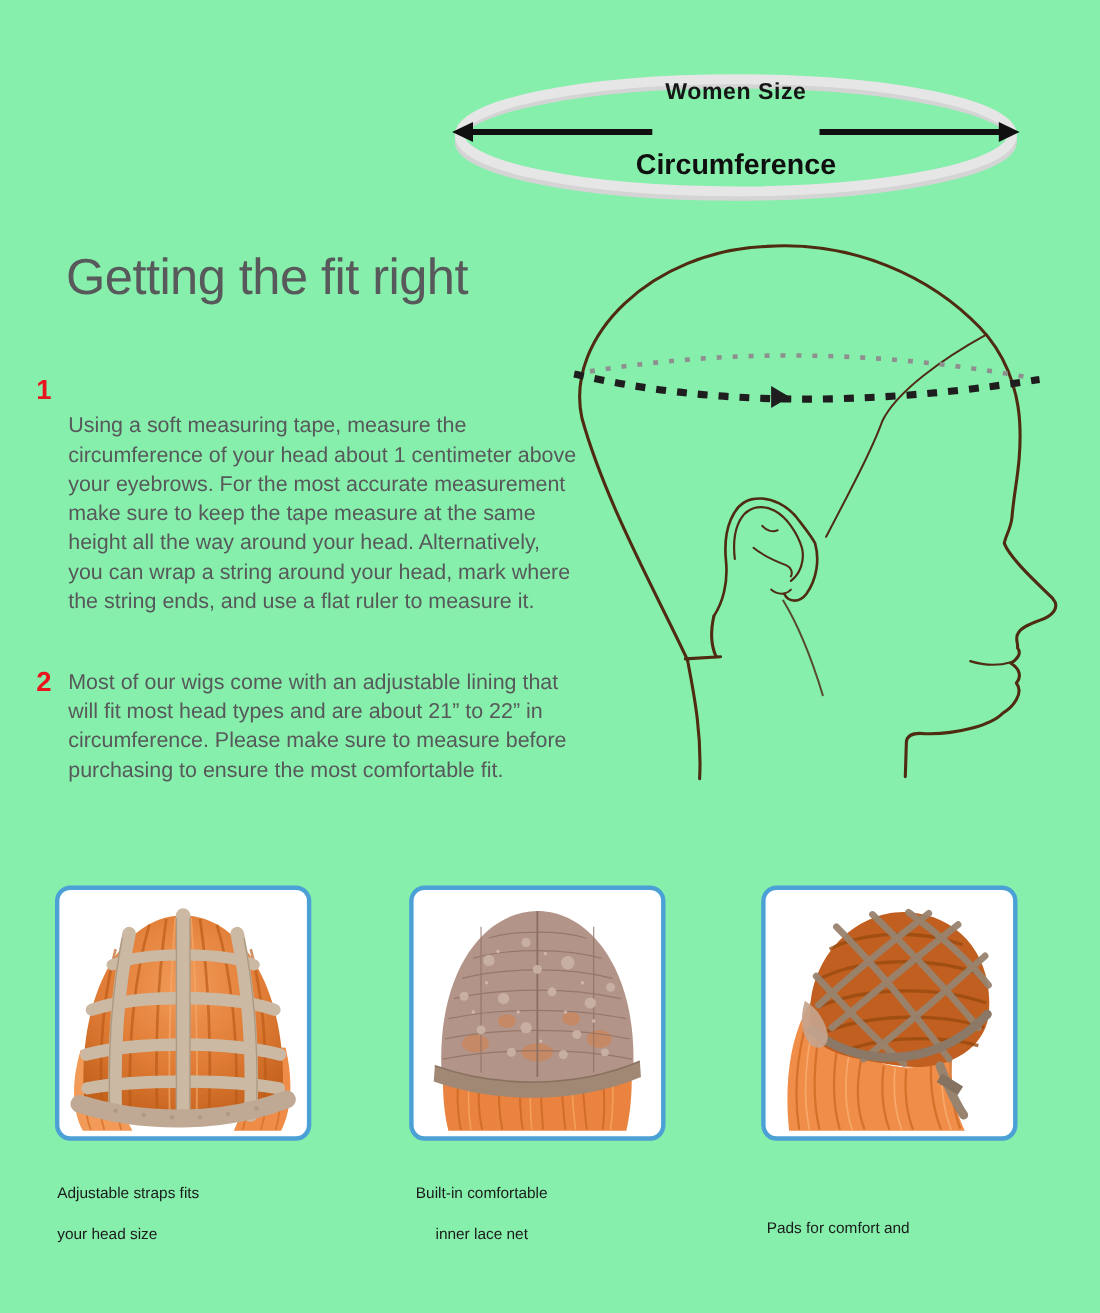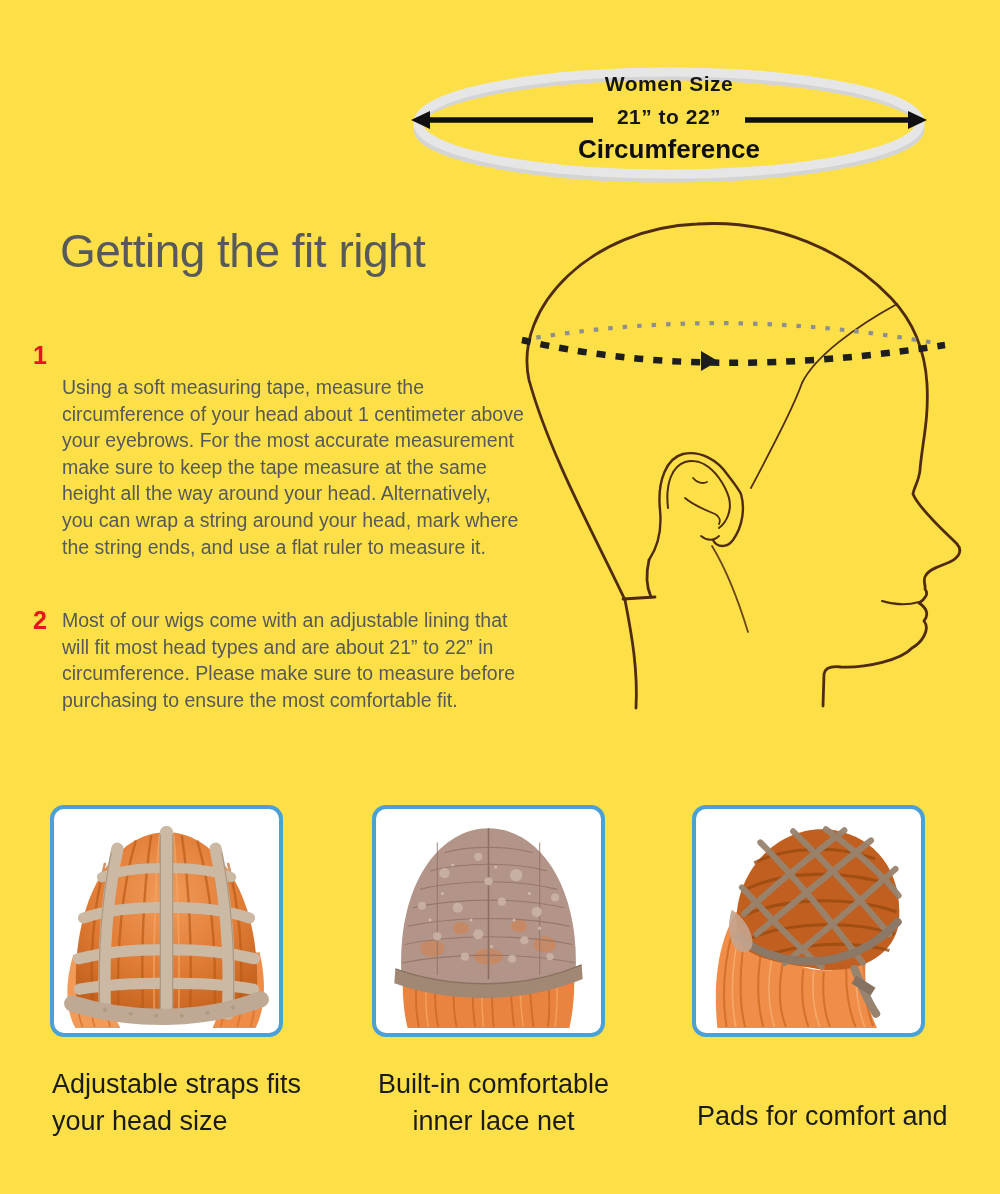--- a/index.html
+++ b/index.html
@@ -1,17 +1,17 @@
 <!DOCTYPE html>
 <html><head>
 <meta charset="utf-8">
 <style>
   html,body{margin:0;padding:0;background:#ffffff;}
   .page{
-    position:relative;width:1000px;height:1194px;background:#fde047;overflow:hidden;
+    position:relative;width:1000px;height:1194px;background:#86efac;overflow:hidden;
     font-family:"Liberation Sans", sans-serif;
   }
   .abs{position:absolute;}
 
   
   .ring-text{position:absolute;left:403px;width:532px;text-align:center;color:#161616;}
   .ring-line1{top:72px;font-size:21px;font-weight:700;letter-spacing:.5px;}
   .ring-line2{top:105px;font-size:21px;font-weight:700;letter-spacing:.5px;}
   .ring-line3{top:134px;font-size:26px;font-weight:700;color:#0f0f0f;}
 
@@ -25,21 +25,21 @@
   .step2-text{left:62px;top:607px;}
 
   
   .card{
     position:absolute;top:805px;width:233px;height:232px;box-sizing:border-box;
     border:4px solid #4ba0d6;border-radius:14px;background:#ffffff;padding:5px;
   }
   .card svg{display:block;width:100%;height:100%;}
   .card1{left:50px;} .card2{left:372px;} .card3{left:692px;}
 
-  .caption{position:absolute;top:1066px;font-size:27px;line-height:37px;color:#1b1b1b;}
+  .caption{position:absolute;top:1066px;font-size:14px;line-height:37px;color:#1b1b1b;}
   .caption1{left:52px;} .caption2{left:378px;text-align:center;} .caption3{left:697px;margin-top:32px;}
 
   svg{overflow:visible;}
 </style>
 </head>
 <body>
 
 <div class="page">
 
   <svg class="abs" style="left:403px;top:56px;" width="532" height="132" viewBox="0 0 532 132">
@@ -48,21 +48,20 @@
     <g stroke="#101010" stroke-width="5.5" fill="#101010">
       <line x1="24" y1="64" x2="190" y2="64"></line>
       <polygon points="8,64 27,55 27,73" stroke="none"></polygon>
     </g>
     <g stroke="#101010" stroke-width="5.5" fill="#101010">
       <line x1="342" y1="64" x2="508" y2="64"></line>
       <polygon points="524,64 505,55 505,73" stroke="none"></polygon>
     </g>
   </svg>
   <div class="ring-text ring-line1">Women Size</div>
-  <div class="ring-text ring-line2">21” to 22”</div>
   <div class="ring-text ring-line3">Circumference</div>
 
   <div class="abs heading">Getting the fit right</div>
 
   <div class="abs step-number step1-num">1</div>
   <div class="abs step-text step1-text">Using a soft measuring tape, measure the circumference of your head about 1 centimeter above your eyebrows. For the most accurate measurement make sure to keep the tape measure at the same height all the way around your head. Alternatively, you can wrap a string around your head, mark where the string ends, and use a flat ruler to measure it.</div>
   <div class="abs step-number step2-num">2</div>
   <div class="abs step-text step2-text">Most of our wigs come with an adjustable lining that will fit most head types and are about 21” to 22” in circumference. Please make sure to measure before purchasing to ensure the most comfortable fit.</div>
 
   <svg class="abs" style="left:505px;top:218px;" width="495" height="550" viewBox="0 0 495 550">

